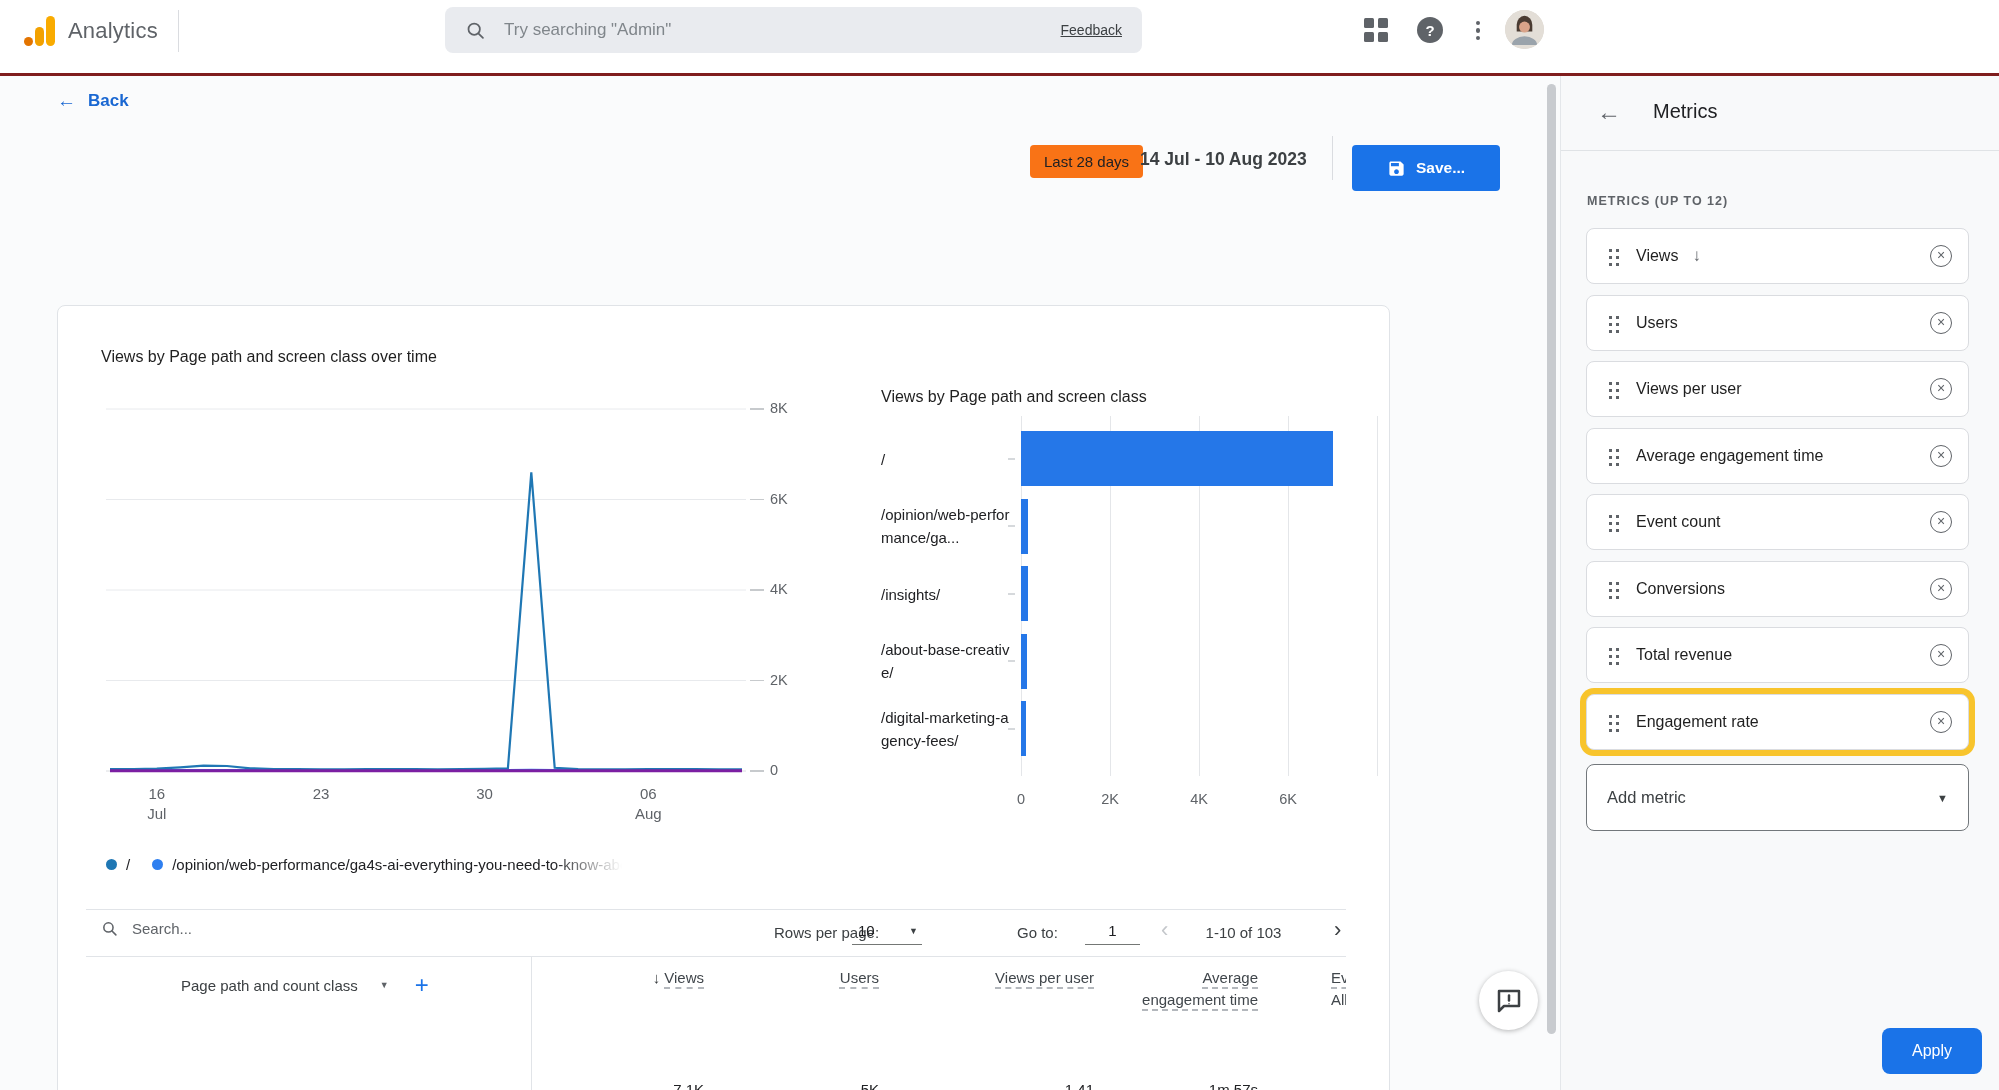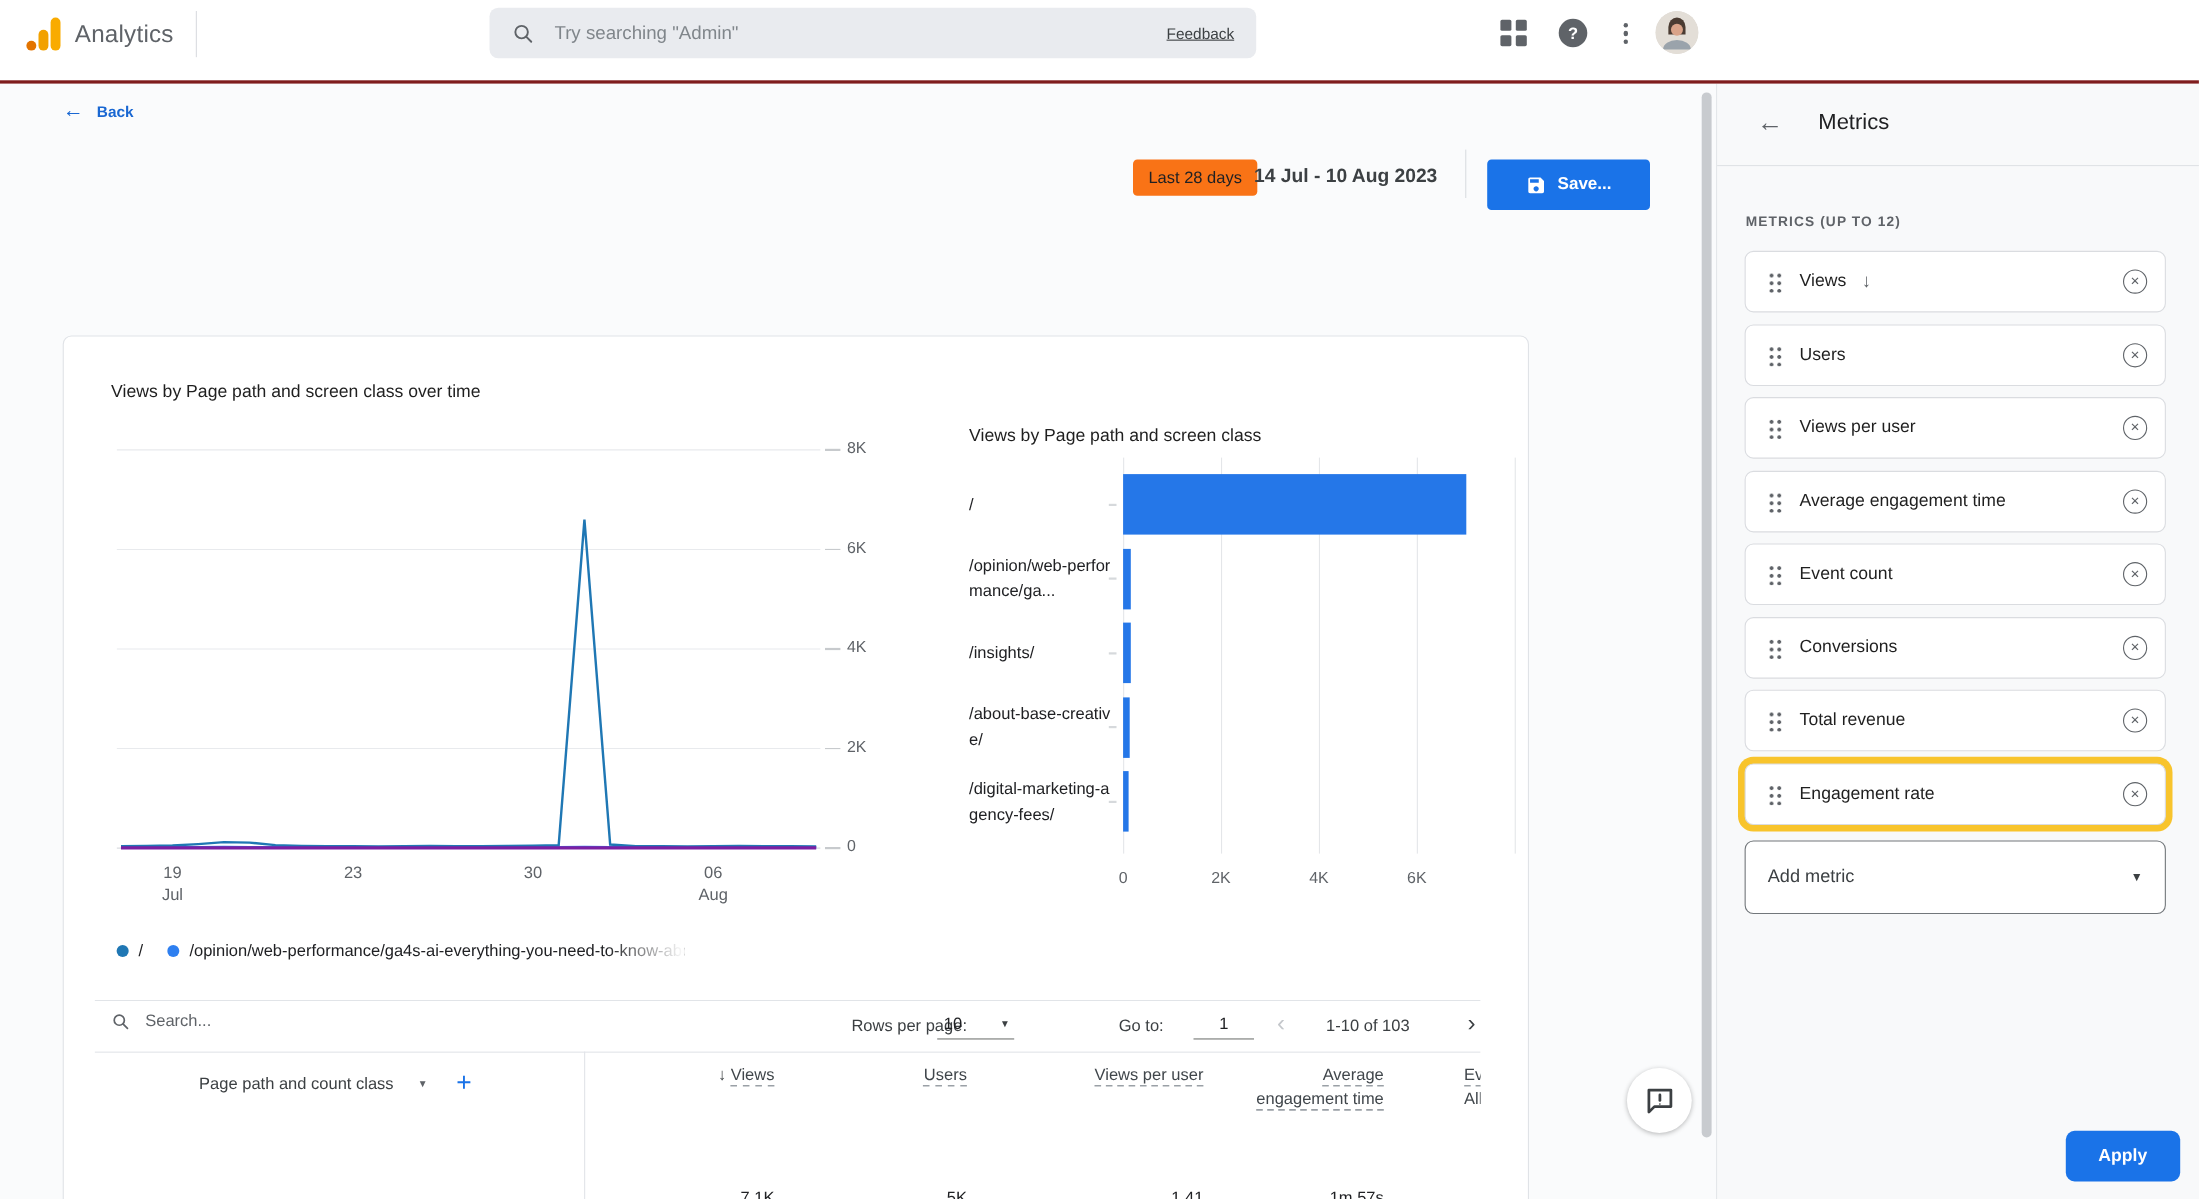--- a/index.html
+++ b/index.html
@@ -26,21 +26,21 @@
   .apps-icon i { background:#5f6368; border-radius:1.5px; }
   .help-icon { position:absolute; left:1417px; top:17px; width:26px; height:26px; border-radius:50%; background:#5f6368; color:#fff; font-size:15px; font-weight:bold; display:flex; align-items:center; justify-content:center; }
   .more-icon { position:absolute; left:1470px; top:18px; width:16px; height:25px; display:flex; flex-direction:column; align-items:center; justify-content:center; gap:3px; }
   .more-icon i { width:4.5px; height:4.5px; border-radius:50%; background:#5f6368; }
   .avatar { position:absolute; left:1505px; top:10px; width:39px; height:39px; border-radius:50%; overflow:hidden; background:#ded9d2; }
 
   
   .main { position:absolute; left:0; top:76px; width:1546px; height:1014px; background:#fafbfc; }
   .back-row { position:absolute; left:57px; top:14px; display:flex; align-items:center; gap:12px; color:#1967d2; cursor:pointer; }
   .back-row .arrow { font-size:19px; }
-  .back-row .lbl { font-size:14px; font-weight:bold; }
+  .back-row .lbl { font-size:17px; font-weight:bold; }
   .page-title { position:absolute; left:56px; top:38px; font-size:26px; color:#1f1f1f; }
 
   .date-chip { position:absolute; left:1030px; top:69px; height:33px; padding:0 14px; background:#f97316; border-radius:4px; display:flex; align-items:center; font-size:15px; color:#202124; }
   .date-range { position:absolute; left:1140px; top:73px; font-size:17.5px; font-weight:bold; color:#3c4043; }
   .toolbar-divider { position:absolute; left:1332px; top:60px; width:1px; height:44px; background:#dadce0; }
   .save-btn { position:absolute; left:1352px; top:69px; width:148px; height:46px; background:#1a73e8; border-radius:4px; color:#fff; display:flex; align-items:center; justify-content:center; gap:10px; font-size:15.5px; font-weight:bold; cursor:pointer; }
 
   
   .card { position:absolute; left:57px; top:229px; width:1333px; height:800px; background:#fff; border:1px solid #e0e3e7; border-radius:8px; overflow:hidden; }
   .chart-title { position:absolute; font-size:16px; color:#1f1f1f; }
@@ -106,21 +106,21 @@
   .chips { position:absolute; left:25px; top:152px; width:383px; }
   .chip { position:relative; height:56px; background:#fff; border:1px solid #dadce0; border-radius:8px; margin-bottom:10.5px; display:flex; align-items:center; padding:0 16px; }
   .chip.highlight { box-shadow:0 0 0 6px #f8c42c; }
   .drag-handle { width:13px; height:20px; margin-left:4px; background-image:radial-gradient(#5f6368 1.7px, transparent 1.9px); background-size:7px 7px; background-position:0 1px; flex:0 0 auto; cursor:grab; }
   .chip-label { margin-left:16px; font-size:16px; color:#1f1f1f; }
   .chip-sort { margin-left:14px; font-size:17px; color:#5f6368; }
   .chip-close { margin-left:auto; width:22px; height:22px; border:1.5px solid #5f6368; border-radius:50%; color:#5f6368; font-size:14px; line-height:19px; text-align:center; cursor:pointer; }
   .add-metric { position:absolute; left:25px; top:688px; width:383px; height:67px; background:#fff; border:1px solid #72777b; border-radius:8px; display:flex; align-items:center; padding:0 20px; cursor:pointer; }
   .add-metric .lbl { font-size:16.5px; color:#3c4043; }
   .add-metric .caret { margin-left:auto; font-size:11px; color:#3c4043; }
-  .apply-btn { position:absolute; right:17px; bottom:16px; padding:14px 30px; background:#1a73e8; border-radius:8px; color:#fff; font-size:16px; font-weight:bold; cursor:pointer; }
+  .apply-btn { position:absolute; right:17px; bottom:16px; padding:14px 30px; background:#1a73e8; border-radius:8px; color:#fff; font-size:16px; font-weight:normal; cursor:pointer; }
 
   .feedback-fab { position:absolute; left:1479px; top:971px; width:59px; height:59px; border-radius:50%; background:#fff; box-shadow:0 1px 5px rgba(0,0,0,.28); display:flex; align-items:center; justify-content:center; cursor:pointer; z-index:6; }
 </style>
 </head>
 <body>
 
 <div class="page">
 
   <header class="appbar">
     <div class="logo-area">
@@ -270,21 +270,21 @@
           <div class="ylabel" style="top: 456px;">0</div>
           <div class="ydash" style="top: 373.5px;"></div>
           <div class="ylabel" style="top: 365.5px;">2K</div>
           <div class="ydash" style="top: 283px;"></div>
           <div class="ylabel" style="top: 275px;">4K</div>
           <div class="ydash" style="top: 192.5px;"></div>
           <div class="ylabel" style="top: 184.5px;">6K</div>
           <div class="ydash" style="top: 102px;"></div>
           <div class="ylabel" style="top: 94px;">8K</div>
           <div class="xlabel" style="left: 58.8148px;">
-            <div>19</div>
+            <div>16</div>
             <div>Jul</div>
           </div>
           <div class="xlabel" style="left: 223px;">
             <div>23</div>
           </div>
           <div class="xlabel" style="left: 386.519px;">
             <div>30</div>
           </div>
           <div class="xlabel" style="left: 550.37px;">
             <div>06</div>

